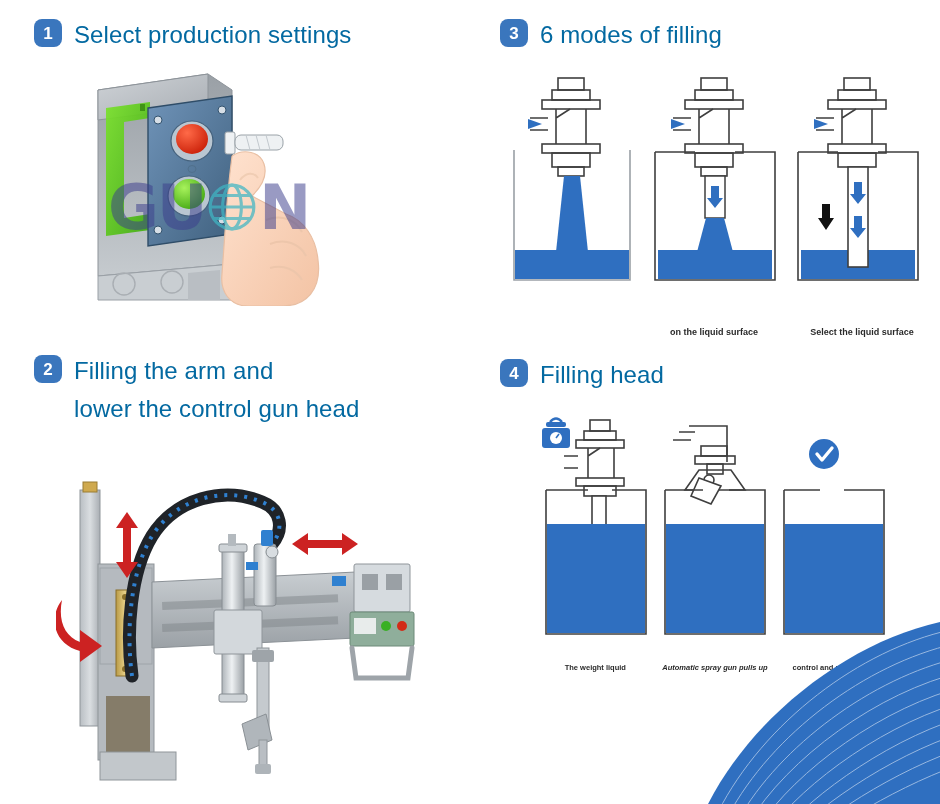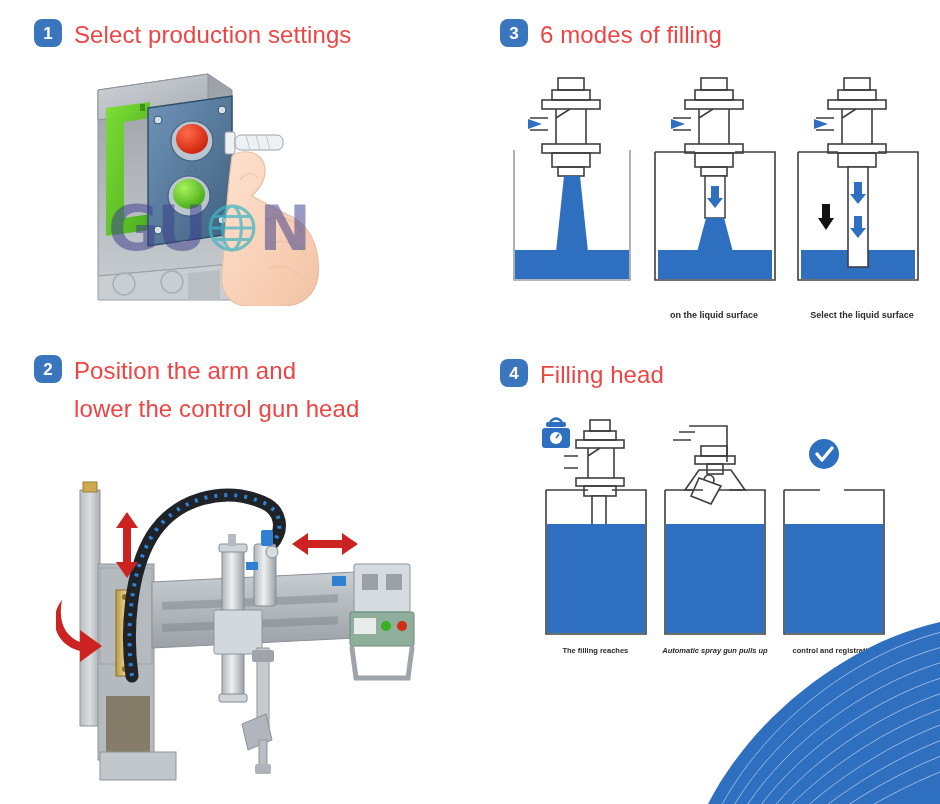--- a/index.html
+++ b/index.html
@@ -29,44 +29,44 @@
     flex:0 0 auto;
     width:28px;height:28px;
     border-radius:8px;
     background:#3a76bd;
     color:#fff;
     font-size:17px;font-weight:bold;
     display:flex;align-items:center;justify-content:center;
     line-height:1;
     margin-top:3px;
   }
-  .htext{font-size:24px;color:#ef4444;line-height:1.58;letter-spacing:.1px;}
+  .htext{font-size:24px;color:#0369a1;line-height:1.58;letter-spacing:.1px;}
   .htext .l2{display:block;}
 
   
   .photo{position:relative;overflow:hidden;background:#fff;}
   #photo-1{margin:14px 0 0 46px;width:350px;height:238px;}
   #photo-2{margin:24px 0 0 22px;width:400px;height:330px;}
 
   
   .watermark{
-    position:absolute;left:28px;top:124px;
+    position:absolute;left:28px;top:103px;
     display:flex;align-items:center;
     font-size:62px;font-weight:bold;
     font-family:"DejaVu Sans", sans-serif;
     color:rgba(60,62,140,.52);
     letter-spacing:-2px;
     pointer-events:none;
     z-index:6;
   }
   .wm-globe{width:52px;height:52px;margin:0 1px;}
 
   
   .diagram-row{display:flex;justify-content:space-between;padding:0 6px;}
-  .cap-row{display:flex;margin-top:6px;}
+  .cap-row{display:flex;margin-top:23px;}
   .caption{
     font-size:9px;font-weight:bold;color:#2a2a2a;
     text-align:center;font-family:"Liberation Sans", sans-serif;
   }
   .cap3{font-size:7.5px;font-weight:bold;color:#2a2a2a;text-align:center;}
 </style>
 </head>
 <body>
 
 <div class="page">
@@ -167,21 +167,21 @@
         </svg>
         <span>N</span>
       </div>
     </div>
   </div>
 
   <div class="panel" id="panel-2">
     <div class="heading">
       <div class="badge">2</div>
       <div class="htext">
-        <span>Position the arm and</span>
+        <span>Filling the arm and</span>
         <span class="l2">lower the control gun head</span>
       </div>
     </div>
 
     <div class="photo" id="photo-2">
       <svg viewBox="0 0 400 330" width="400" height="330">
         <defs>
           <linearGradient id="col" x1="0" y1="0" x2="1" y2="0">
             <stop offset="0" stop-color="#b9bec3"></stop>
               <stop offset=".5" stop-color="#dadee1"></stop>
@@ -389,21 +389,21 @@
         <g>
           <circle cx="46" cy="42" r="15" fill="#2f6fc0"></circle>
           <path d="M39,42 l5,6 l10,-12" fill="none" stroke="#ffffff" stroke-width="3.4" stroke-linecap="round" stroke-linejoin="round"></path>
         </g>
         <path d="M6,78 V222 H106 V78 H66 M42,78 H6" fill="none" stroke="#3f3f3f" stroke-width="1.6"></path>
         <rect x="7" y="112" width="98" height="109" fill="#2f6fc0"></rect>
       </svg>
     </div>
 
     <div class="cap-row" style="padding:0 40px;">
-      <div class="cap3" style="width:112px;">The filling reaches</div>
+      <div class="cap3" style="width:112px;">The weight liquid</div>
       <div class="cap3" style="width:112px;margin-left:9px;font-style:italic;">Automatic spray gun pulls up</div>
       <div class="cap3" style="width:112px;margin-left:9px;">control and registration</div>
     </div>
   </div>
 
   <svg class="swoosh" viewBox="0 0 260 200">
     <defs>
       <clipPath id="swClip">
         <path d="M260,18 C170,38 74,110 28,200 L260,200 Z"></path>
       </clipPath>

